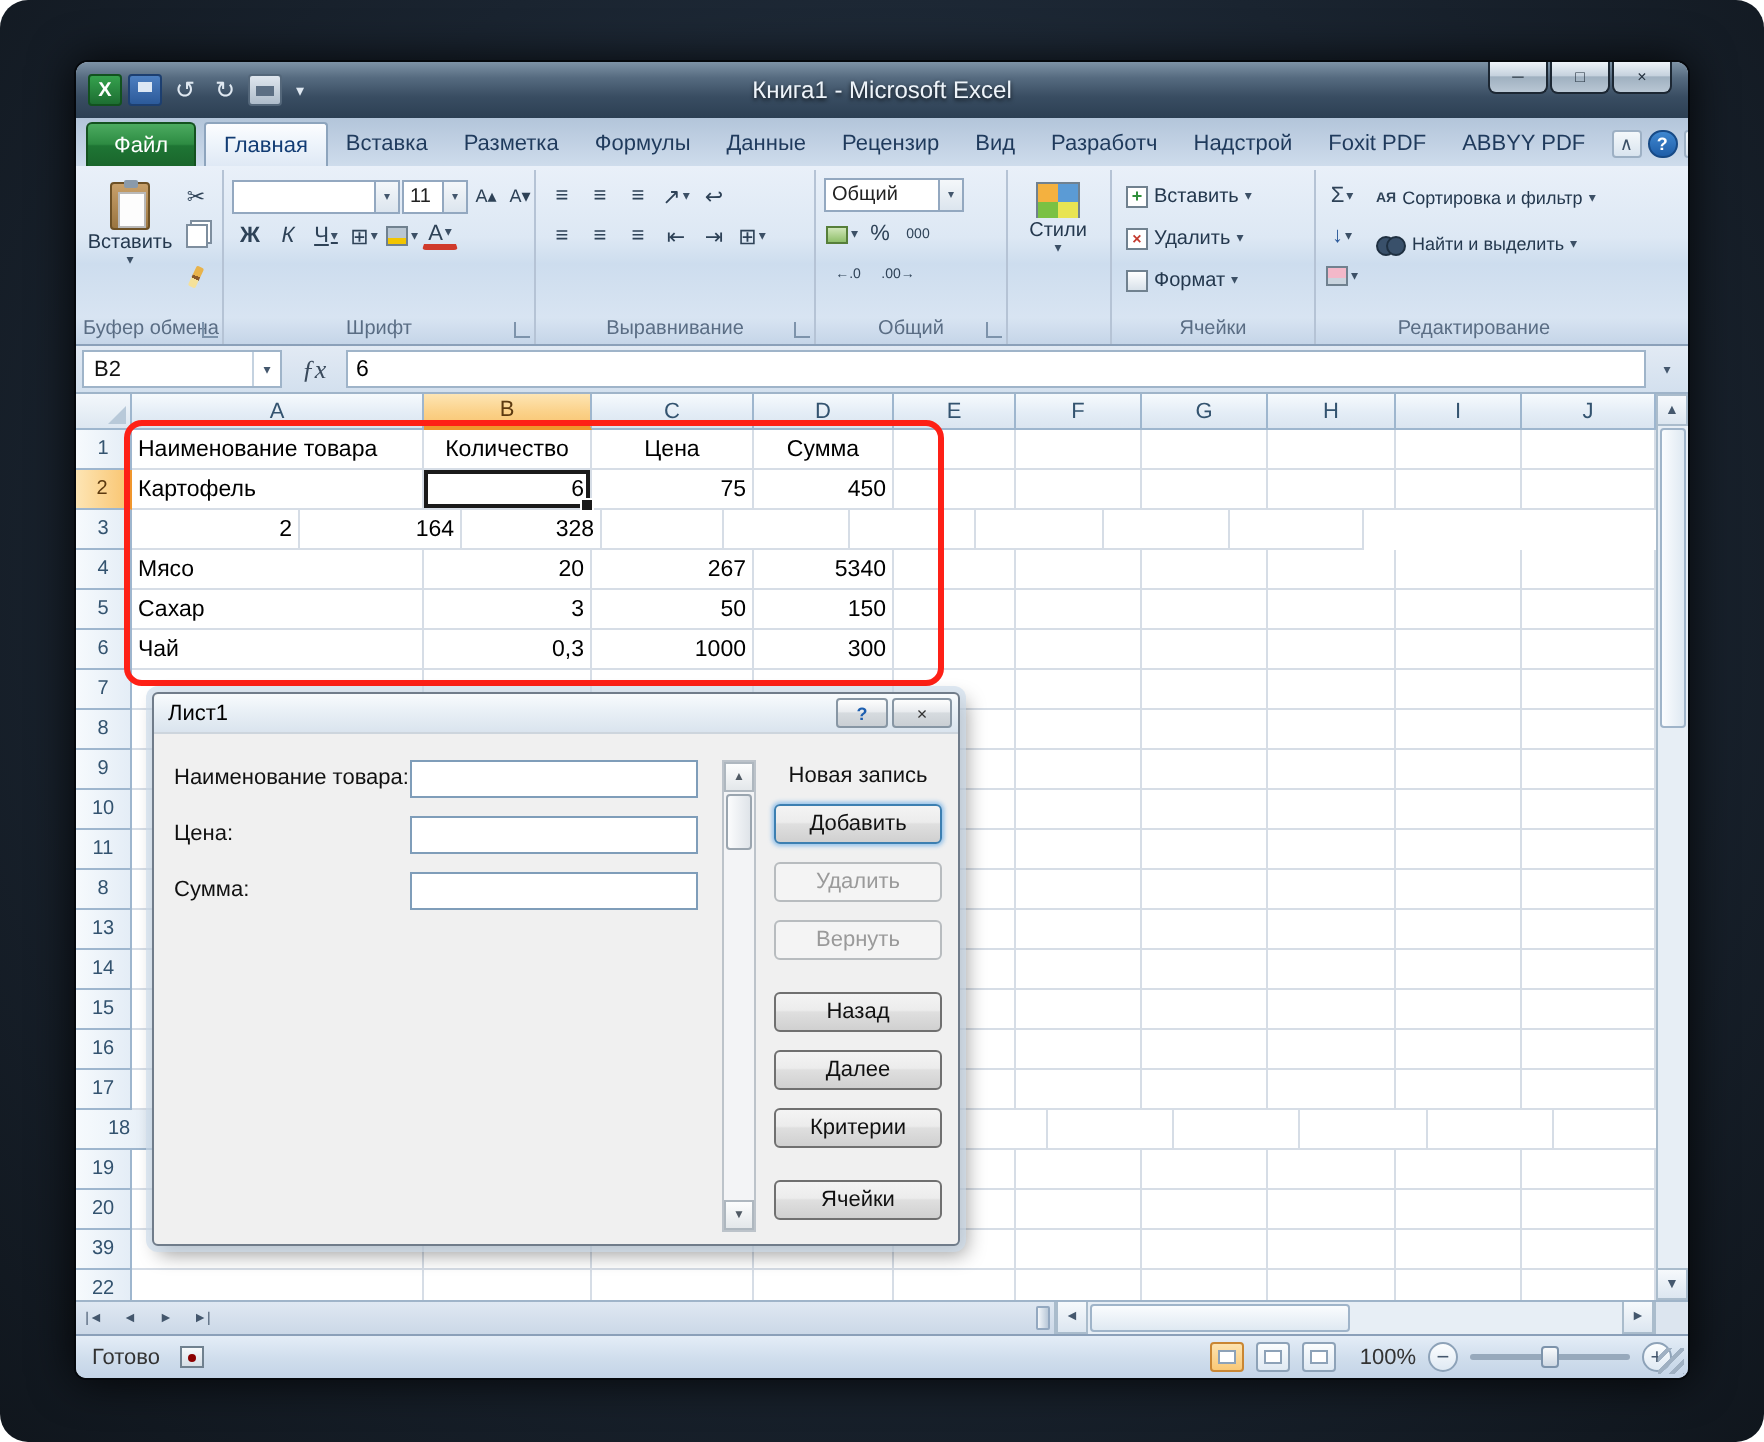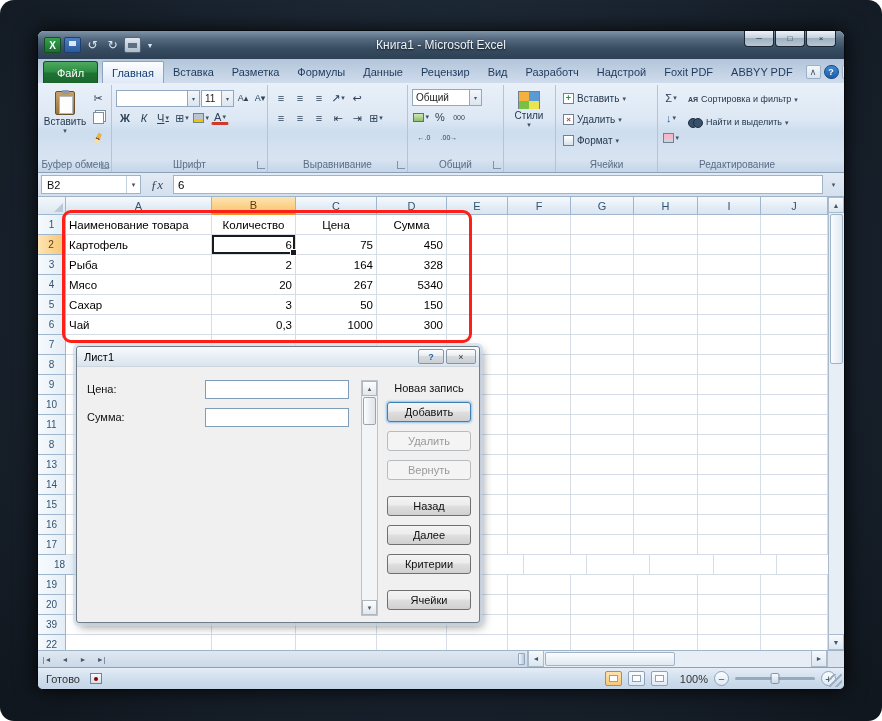--- a/index.html
+++ b/index.html
@@ -458,21 +458,20 @@
               <div class="cell r" style="width: 70px;">450</div>
               <div class="cell" style="width: 61px;"></div>
               <div class="cell" style="width: 63px;"></div>
               <div class="cell" style="width: 63px;"></div>
               <div class="cell" style="width: 64px;"></div>
               <div class="cell" style="width: 63px;"></div>
               <div class="cell" style="width: 67px;"></div>
             </div>
             <div class="grid-row">
               <div class="row-h" style="width: 28px;">3</div>
-              <div class="cell" style="width: 146px;">Рыба</div>
               <div class="cell r" style="width: 84px;">2</div>
               <div class="cell r" style="width: 81px;">164</div>
               <div class="cell r" style="width: 70px;">328</div>
               <div class="cell" style="width: 61px;"></div>
               <div class="cell" style="width: 63px;"></div>
               <div class="cell" style="width: 63px;"></div>
               <div class="cell" style="width: 64px;"></div>
               <div class="cell" style="width: 63px;"></div>
               <div class="cell" style="width: 67px;"></div>
             </div>
@@ -737,20 +736,24 @@
       <div class="dataform">
         <div class="df-title">
           <span class="t">Лист1</span>
           <span class="df-tbtns">
             <span class="df-tb help">?</span>
             <span class="df-tb close">×</span>
           </span>
         </div>
         <div class="df-body">
           <div class="df-fields">
+              <div class="df-row">
+                <label class="df-label">Наименование товара:</label>
+                <input class="df-input" style="">
+              </div>
               <div class="df-row">
                 <label class="df-label">Цена:</label>
                 <input class="df-input" style="">
               </div>
               <div class="df-row">
                 <label class="df-label">Сумма:</label>
                 <input class="df-input" style="">
               </div>
             </div>
           <div class="df-scroll">

